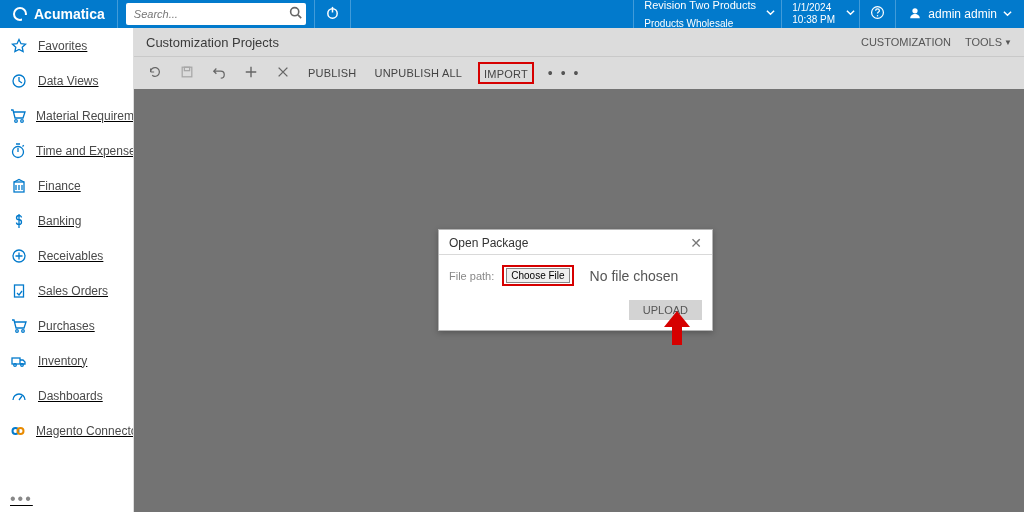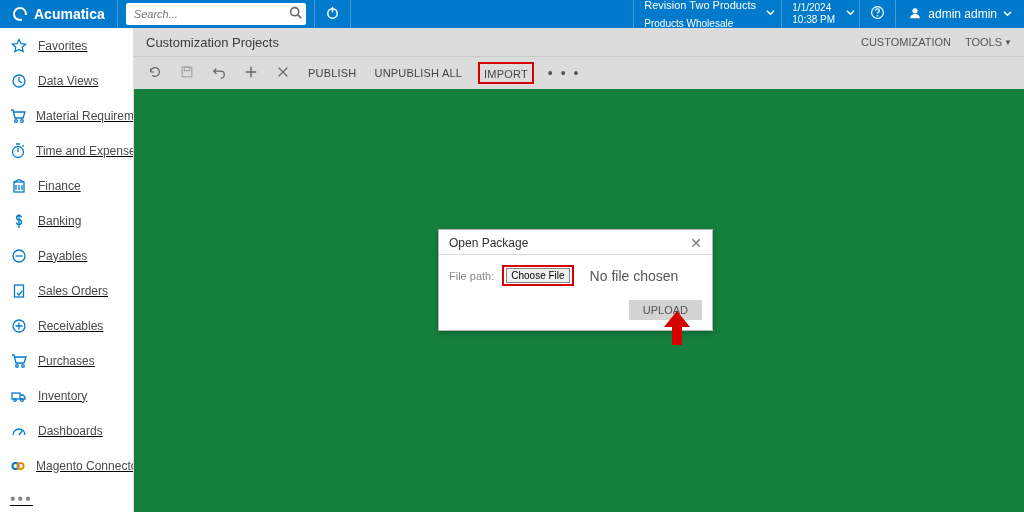--- a/index.html
+++ b/index.html
@@ -25,21 +25,21 @@
 
   
   .body-row { display: flex; height: calc(516px - 32px); }
   .sidebar { width: 134px; background: #fff; border-right: 1px solid #ddd; display:flex; flex-direction:column;text-decoration:underline; }
   .sidebar-list { flex:1; overflow:hidden; }
   .sidebar-item { display:flex; align-items:center; gap:10px; height: 35px; padding: 0 10px; font-size: 12px; color:#4a4a4a; cursor:pointer; white-space:nowrap; overflow:hidden; text-overflow:ellipsis; }
   .sidebar-item .icon { width:18px; display:flex; align-items:center; justify-content:center; }
   .sidebar-foot { display:flex; align-items:center; padding:4px 10px; color:#888; font-size:16px; letter-spacing:2px; }
 
   
-  .main { flex:1; display:flex; flex-direction:column; background:#15803d; position:relative; }
+  .main { flex:1; display:flex; flex-direction:column; background:#737373; position:relative; }
   .title-row { display:flex; align-items:center; justify-content:space-between; background:#dcdcdc; height:28px; padding:0 12px; }
   .page-title { font-size:13px; color:#3a3a3a; }
   .title-links { display:flex; gap:14px; align-items:center; font-size:11px; color:#555; }
   .title-links .tools { display:flex; align-items:center; gap:2px; }
   .toolbar { display:flex; align-items:center; gap:14px; background:#dcdcdc; height:28px; padding:16px 12px; border-top:1px solid #c9c9c9; }
   .tb-icon { background:none; border:none; cursor:pointer; color:#555; padding:2px; }
   .tb-text { background:none; border:none; cursor:pointer; color:#444; font-size:11px; letter-spacing:0.2px; padding:2px 2px; }
   .tb-highlight { border:2px solid #d60000; padding:0 4px; }
   .tb-ellipsis { color:#555; font-size:14px; letter-spacing:2px; }
 
@@ -200,42 +200,33 @@
             <svg width="16" height="16" viewBox="0 0 16 16">
               <path d="M10.5 4.5C10.5 3 9 2.5 8 2.5S5.5 3 5.5 5 8 6.5 8 6.5s2.5.5 2.5 2.5S9 11.5 8 11.5 5.5 11 5.5 9.5M8 1v14" class="ic-blue" stroke-width="1.3"></path>
             </svg>
           </span>
         <span>Banking</span>
       </div>
       <div class="sidebar-item">
         <span class="icon">
             <svg width="16" height="16" viewBox="0 0 16 16">
               <circle cx="8" cy="8" r="6" class="ic-blue" stroke-width="1.3"></circle>
-              <path d="M4.5 8h7" class="ic-blue" stroke-width="1.3"></path>
-            </svg>
-          </span>
-        <span>Payables</span>
+              <path d="M4.5 8h7M8 4.5v7" class="ic-blue" stroke-width="1.3"></path>
+            </svg>
+          </span>
+        <span>Receivables</span>
       </div>
       <div class="sidebar-item">
         <span class="icon">
             <svg width="16" height="16" viewBox="0 0 16 16">
               <rect x="3.5" y="2" width="9" height="12" class="ic-blue" stroke-width="1.3"></rect>
               <path d="M6 10l2 2 3-4" class="ic-blue" stroke-width="1.3"></path>
             </svg>
           </span>
         <span>Sales Orders</span>
-      </div>
-      <div class="sidebar-item">
-        <span class="icon">
-            <svg width="16" height="16" viewBox="0 0 16 16">
-              <circle cx="8" cy="8" r="6" class="ic-blue" stroke-width="1.3"></circle>
-              <path d="M4.5 8h7M8 4.5v7" class="ic-blue" stroke-width="1.3"></path>
-            </svg>
-          </span>
-        <span>Receivables</span>
       </div>
       <div class="sidebar-item">
         <span class="icon">
             <svg width="16" height="16" viewBox="0 0 16 16">
               <path d="M1 2h2l2 8h8l2-6H4" class="ic-blue" stroke-width="1.3"></path>
               <circle cx="6" cy="13" r="1.3" class="ic-blue" stroke-width="1.3"></circle>
               <circle cx="12" cy="13" r="1.3" class="ic-blue" stroke-width="1.3"></circle>
             </svg>
           </span>
         <span>Purchases</span>

